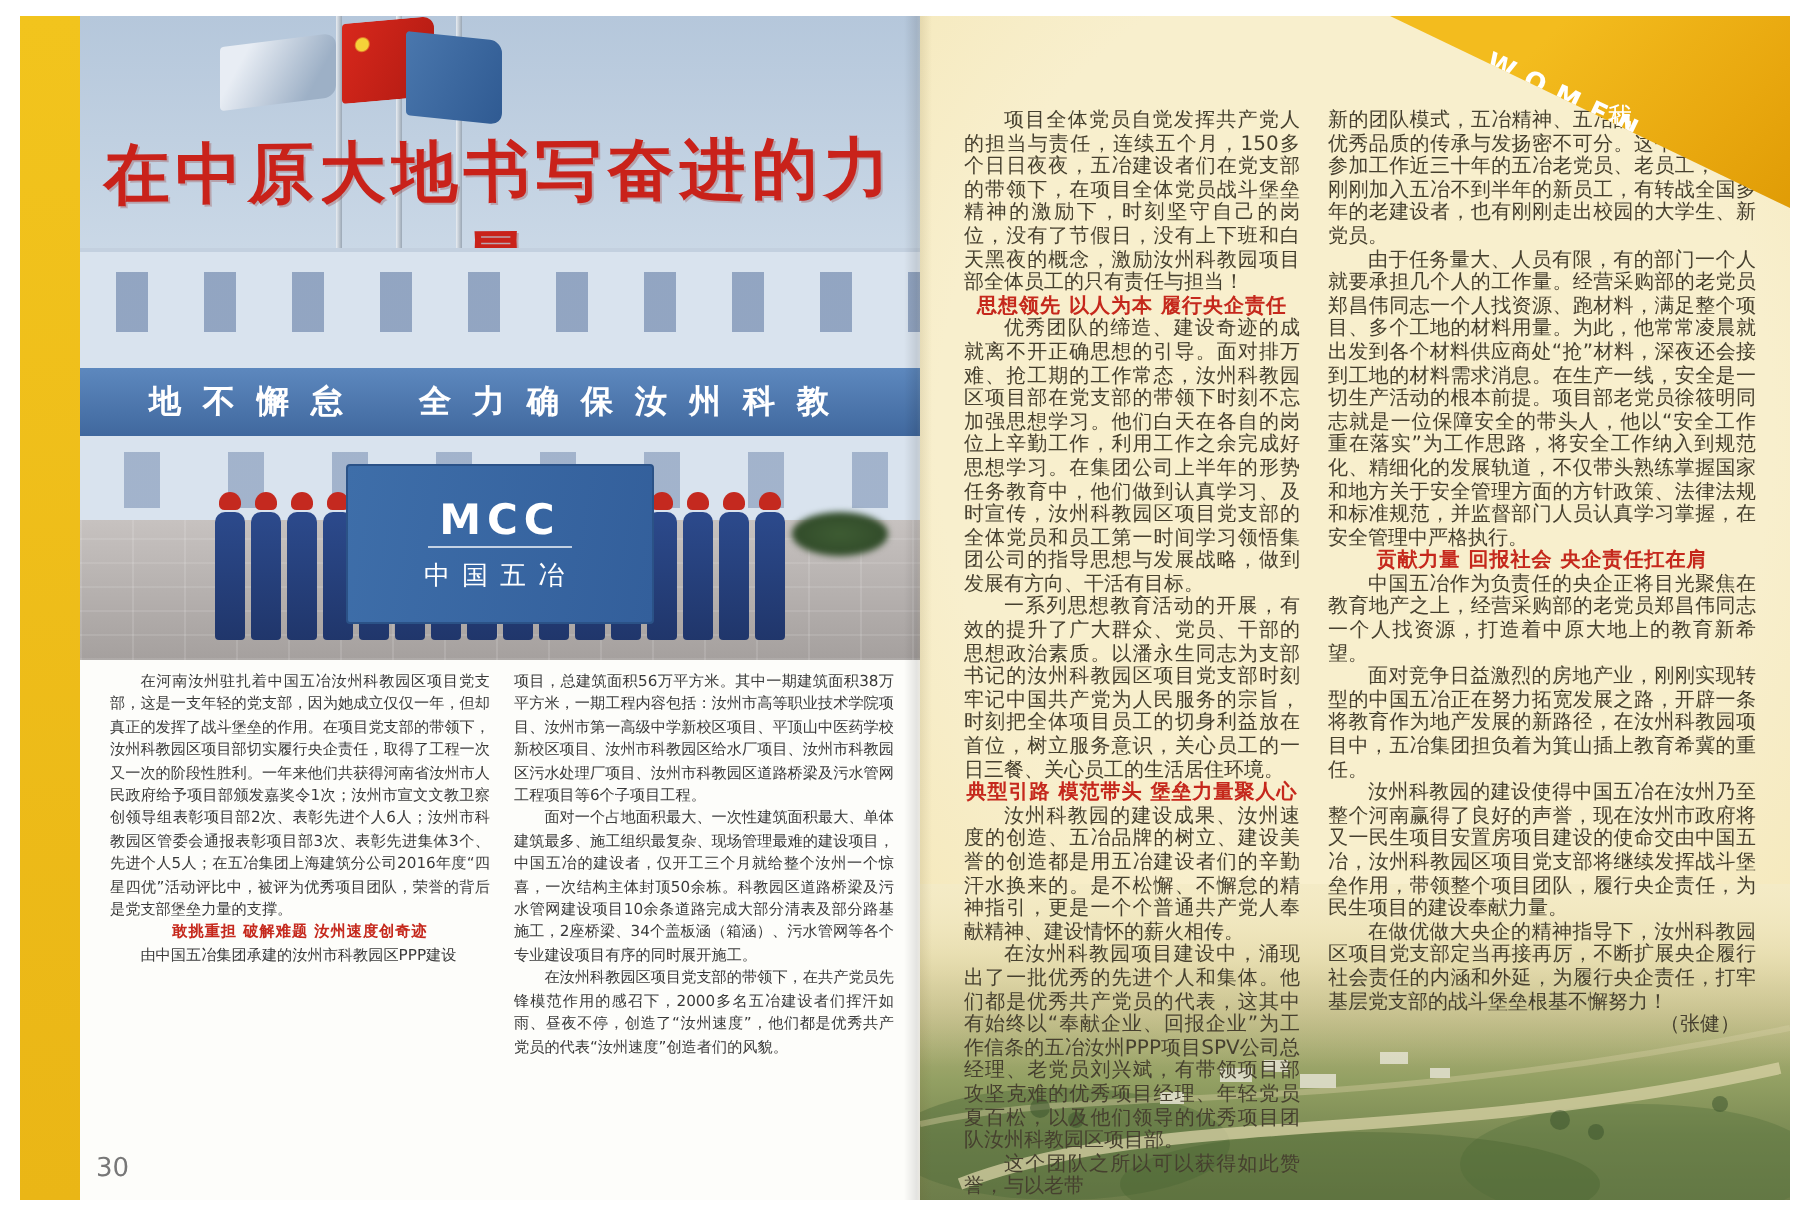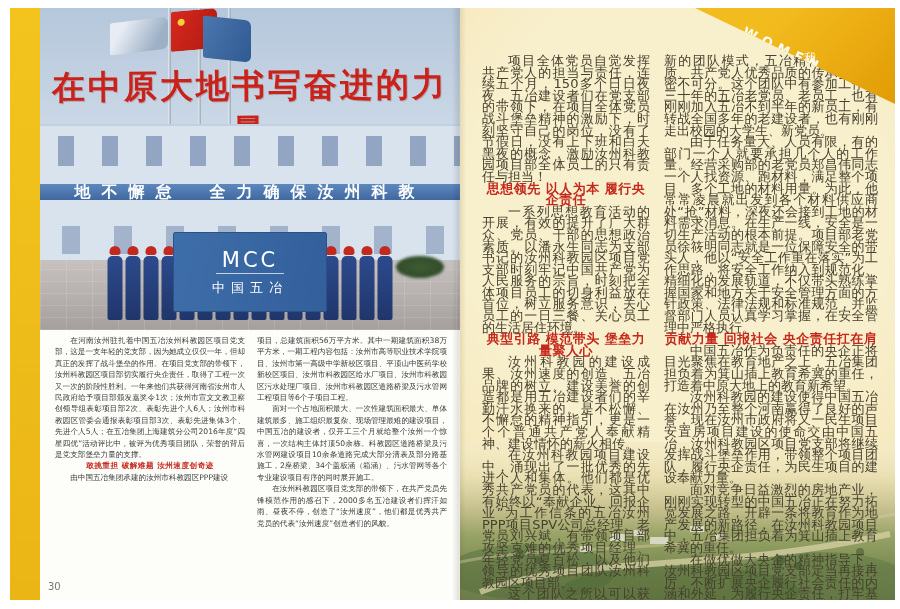--- a/index.html
+++ b/index.html
@@ -29,21 +29,21 @@
             transform:rotate(-.5deg);}
   .subhead{position:absolute;left:0;top:101px;width:100%;text-align:center;
            font-size:8.5px;color:#c03a2b;letter-spacing:.5px;}
   .building{position:absolute;left:0;top:116px;width:100%;height:136px;background:#d9e3ee;
             border-top:2px solid #c3d0df;}
   .winrow{position:absolute;left:0;width:100%;}
   .winrow.r1{top:10px;height:30px;
      background:repeating-linear-gradient(90deg,transparent 0 18px,rgba(60,90,140,.45) 18px 34px,transparent 34px 44px);}
   .winrow.r2{top:100px;height:28px;
      background:repeating-linear-gradient(90deg,transparent 0 22px,rgba(60,90,140,.35) 22px 40px,transparent 40px 52px);}
-  .bannerstrip{position:absolute;left:0;top:58px;width:100%;height:16px;
+  .bannerstrip{position:absolute;left:0;top:58px;width:100%;height:34px;
      background:linear-gradient(180deg,#5d88be,#40689e);
      color:#ffffff;font-weight:bold;font-size:16px;letter-spacing:11px;
      display:flex;align-items:center;justify-content:center;white-space:nowrap;overflow:hidden;}
   .ground{position:absolute;left:0;top:252px;width:100%;height:70px;
      background:repeating-linear-gradient(90deg,rgba(255,255,255,.12) 0 1px,transparent 1px 26px),
                 repeating-linear-gradient(0deg,rgba(255,255,255,.10) 0 1px,transparent 1px 12px),
                 linear-gradient(180deg,#c7c2c0,#a5a09e);}
   .bush{position:absolute;right:16px;bottom:52px;width:48px;height:22px;border-radius:50%;
         background:radial-gradient(#3e5c33,#2c4426);filter:blur(1.5px);}
   .crowd{position:absolute;left:50%;bottom:10px;transform:translateX(-50%);
@@ -52,43 +52,43 @@
   .p::before{content:"";position:absolute;top:0;left:50%;transform:translateX(-50%);
              width:11px;height:9px;border-radius:6px 6px 3px 3px;background:#c4291f;}
   .p::after{content:"";position:absolute;top:10px;left:50%;transform:translateX(-50%);
             width:15px;height:64px;border-radius:5px 5px 2px 2px;
             background:linear-gradient(#2c4a8c,#20366b);}
   .mccflag{position:absolute;left:50%;bottom:18px;transform:translateX(-50%);
            width:152px;height:78px;z-index:3;
            background:linear-gradient(100deg,#3e6ea9,#335f9b);
            border:1px solid #2b5287;border-radius:2px;
            display:flex;flex-direction:column;align-items:center;justify-content:center;color:#fff;}
-  .mccflag .mcc{font-weight:normal;font-size:21px;letter-spacing:3px;
+  .mccflag .mcc{font-weight:bold;font-size:21px;letter-spacing:3px;
                 border-bottom:1px solid rgba(255,255,255,.7);padding:0 6px 1px;}
   .mccflag .cn{font-size:13px;letter-spacing:6px;margin-top:5px;}
   
   .ltext{position:absolute;left:15px;top:327px;width:392px;height:262px;display:flex;gap:12px;
          overflow:hidden;}
   .col{flex:1;font-size:7.6px;line-height:11.4px;color:#3a3a3a;text-align:justify;}
   .col p{margin:0;text-indent:2em;}
   .col p.noind{text-indent:0;}
   .redhead{color:#c5281c;font-weight:bold;text-align:center;text-indent:0 !important;
            letter-spacing:.5px;}
-  .pageno{position:absolute;left:8px;bottom:8px;font-size:10px;color:#777;}
+  .pageno{position:absolute;left:8px;bottom:8px;font-size:13px;color:#777;}
   
   .fold{position:absolute;left:452px;top:8px;width:14px;height:592px;z-index:4;
         background:linear-gradient(90deg,rgba(0,0,0,0),rgba(0,0,0,.10) 45%,rgba(110,90,40,.12) 60%,rgba(0,0,0,0));}
   
   .page-right{position:absolute;left:460px;top:8px;width:435px;height:592px;overflow:hidden;
       background:radial-gradient(120% 100% at 50% 35%,#f8efcd 40%,#f2e2aa 80%,#eed89a 100%);}
   .rtext{position:absolute;left:22px;top:47px;width:396px;height:416px;display:flex;gap:14px;
          z-index:2;}
   .rcol1{width:168px;}
   .rcol2{width:214px;}
-  .rcol1,.rcol2{font-size:13px;line-height:11.6px;color:#46402f;text-align:justify;}
+  .rcol1,.rcol2{font-size:10px;line-height:11.6px;color:#46402f;text-align:justify;}
   .rcol1 p,.rcol2 p{margin:0;text-indent:2em;}
   .author{text-align:right;text-indent:0 !important;padding-right:8px;}
   
   .ribbon{position:absolute;top:0;right:0;width:200px;height:96px;z-index:5;
           clip-path:polygon(0 0,100% 0,100% 100%);
           background:linear-gradient(135deg,#f3bc1e 30%,#e8a70e 75%,#e09c06);}
   .ribbon .edge{position:absolute;left:-16px;top:30px;width:250px;height:2px;background:rgba(255,255,255,.85);
           transform:rotate(25.5deg);transform-origin:left top;}
   .ribbon .women{position:absolute;left:52px;top:16px;color:#fff;font-size:13px;letter-spacing:6px;
           transform:rotate(25.5deg);transform-origin:left top;font-weight:bold;}
@@ -178,33 +178,34 @@
     <div class="ribbon">
       <div class="edge"></div>
       <div class="women">WOMEN</div>
       <div class="wm">我们</div>
     </div>
 
     <div class="rtext">
       <div class="rcol1">
         <p>项目全体党员自觉发挥共产党人的担当与责任，连续五个月，150多个日日夜夜，五冶建设者们在党支部的带领下，在项目全体党员战斗堡垒精神的激励下，时刻坚守自己的岗位，没有了节假日，没有上下班和白天黑夜的概念，激励汝州科教园项目部全体员工的只有责任与担当！</p>
         <p class="redhead">思想领先 以人为本 履行央企责任</p>
+        <p>优秀团队的缔造、建设奇迹的成就离不开正确思想的引导。面对排万难、抢工期的工作常态，汝州科教园区项目部在党支部的带领下时刻不忘加强思想学习。他们白天在各自的岗位上辛勤工作，利用工作之余完成好思想学习。在集团公司上半年的形势任务教育中，他们做到认真学习、及时宣传，汝州科教园区项目党支部的全体党员和员工第一时间学习领悟集团公司的指导思想与发展战略，做到发展有方向、干活有目标。</p>
         <p>一系列思想教育活动的开展，有效的提升了广大群众、党员、干部的思想政治素质。以潘永生同志为支部书记的汝州科教园区项目党支部时刻牢记中国共产党为人民服务的宗旨，时刻把全体项目员工的切身利益放在首位，树立服务意识，关心员工的一日三餐、关心员工的生活居住环境。</p>
         <p class="redhead">典型引路 模范带头 堡垒力量聚人心</p>
         <p>汝州科教园的建设成果、汝州速度的创造、五冶品牌的树立、建设美誉的创造都是用五冶建设者们的辛勤汗水换来的。是不松懈、不懈怠的精神指引，更是一个个普通共产党人奉献精神、建设情怀的薪火相传。</p>
         <p>在汝州科教园项目建设中，涌现出了一批优秀的先进个人和集体。他们都是优秀共产党员的代表，这其中有始终以“奉献企业、回报企业”为工作信条的五冶汝州PPP项目SPV公司总经理、老党员刘兴斌，有带领项目部攻坚克难的优秀项目经理、年轻党员夏百松，以及他们领导的优秀项目团队汝州科教园区项目部。</p>
         <p>这个团队之所以可以获得如此赞誉，与以老带</p>
       </div>
       <div class="rcol2">
         <p class="noind" style="text-indent:0">新的团队模式，五冶精神、五冶品质、共产党人优秀品质的传承与发扬密不可分。这个团队中有参加工作近三十年的五冶老党员、老员工，也有刚刚加入五冶不到半年的新员工，有转战全国多年的老建设者，也有刚刚走出校园的大学生、新党员。</p>
         <p>由于任务量大、人员有限，有的部门一个人就要承担几个人的工作量。经营采购部的老党员郑昌伟同志一个人找资源、跑材料，满足整个项目、多个工地的材料用量。为此，他常常凌晨就出发到各个材料供应商处“抢”材料，深夜还会接到工地的材料需求消息。在生产一线，安全是一切生产活动的根本前提。项目部老党员徐筱明同志就是一位保障安全的带头人，他以“安全工作重在落实”为工作思路，将安全工作纳入到规范化、精细化的发展轨道，不仅带头熟练掌握国家和地方关于安全管理方面的方针政策、法律法规和标准规范，并监督部门人员认真学习掌握，在安全管理中严格执行。</p>
         <p class="redhead">贡献力量 回报社会 央企责任扛在肩</p>
-        <p>中国五冶作为负责任的央企正将目光聚焦在教育地产之上，五冶集团担负着为箕山插上教育希冀的重任，打造着中原大地上的教育新希望。</p>
+        <p>中国五冶作为负责任的央企正将目光聚焦在教育地产之上，经营采购部的老党员郑昌伟同志一个人找资源，打造着中原大地上的教育新希望。</p>
+        <p>面对竞争日益激烈的房地产业，刚刚实现转型的中国五冶正在努力拓宽发展之路，开辟一条将教育作为地产发展的新路径，在汝州科教园项目中，五冶集团担负着为箕山插上教育希冀的重任。</p>
         <p>汝州科教园的建设使得中国五冶在汝州乃至整个河南赢得了良好的声誉，现在汝州市政府将又一民生项目安置房项目建设的使命交由中国五冶，汝州科教园区项目党支部将继续发挥战斗堡垒作用，带领整个项目团队，履行央企责任，为民生项目的建设奉献力量。</p>
-        <p>面对竞争日益激烈的房地产业，刚刚实现转型的中国五冶正在努力拓宽发展之路，开辟一条将教育作为地产发展的新路径，在汝州科教园项目中，五冶集团担负着为箕山插上教育希冀的重任。</p>
         <p>在做优做大央企的精神指导下，汝州科教园区项目党支部定当再接再厉，不断扩展央企履行社会责任的内涵和外延，为履行央企责任，打牢基层党支部的战斗堡垒根基不懈努力！</p>
         <p class="author">（张健）</p>
       </div>
     </div>
 
     <div class="aerial">
       <div class="base"></div>
       <svg viewBox="0 0 435 158" preserveAspectRatio="none">
         <ellipse cx="70" cy="130" rx="85" ry="28" fill="#4f6b3a" opacity="0.45"></ellipse>
         <ellipse cx="360" cy="140" rx="90" ry="30" fill="#55703d" opacity="0.4"></ellipse>

